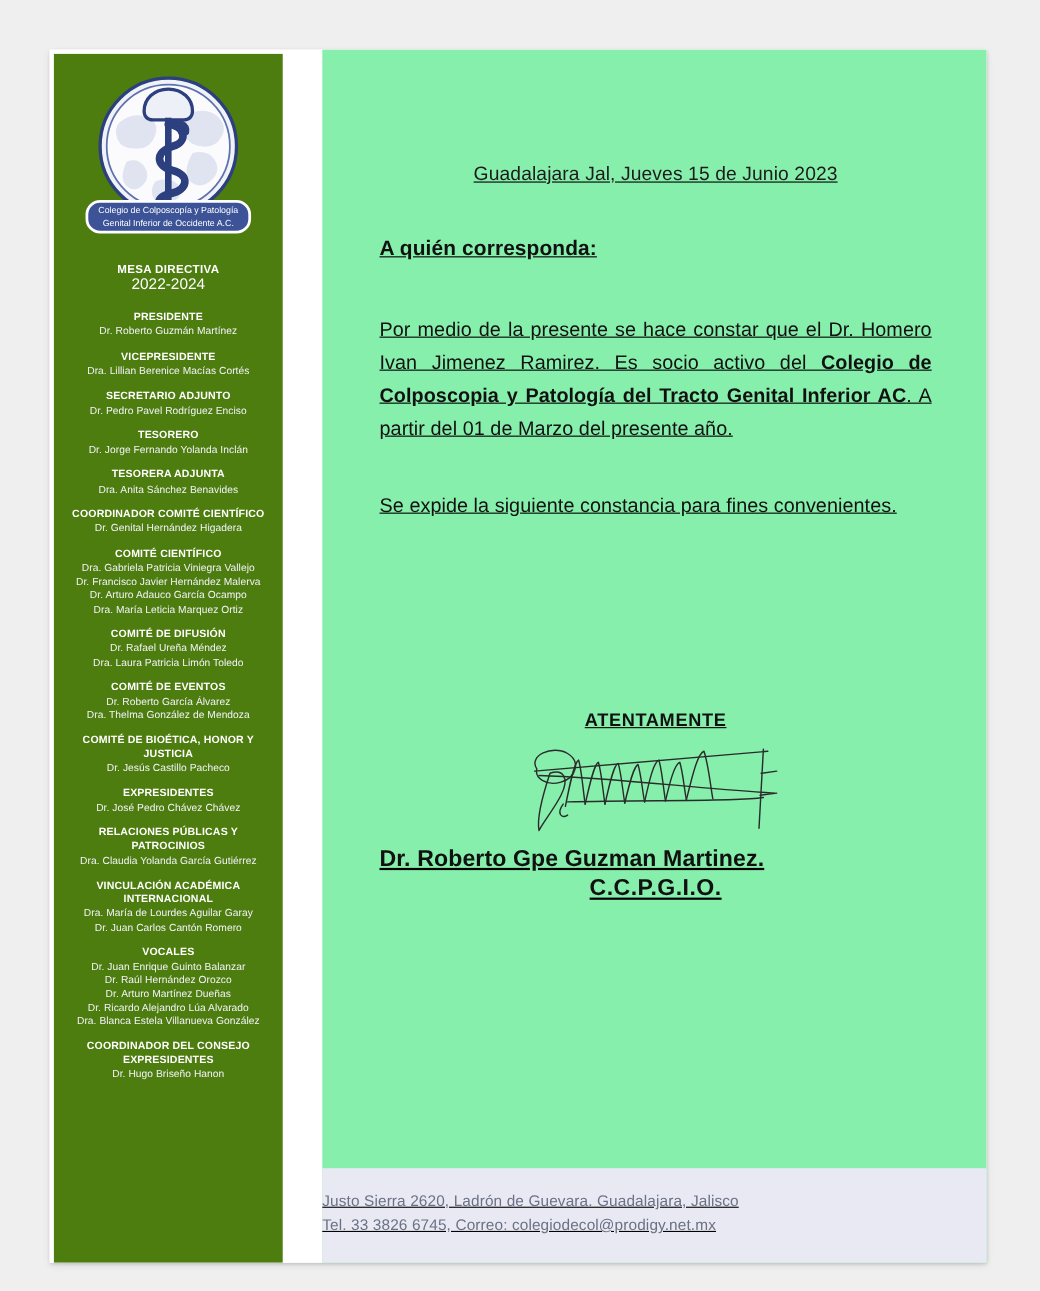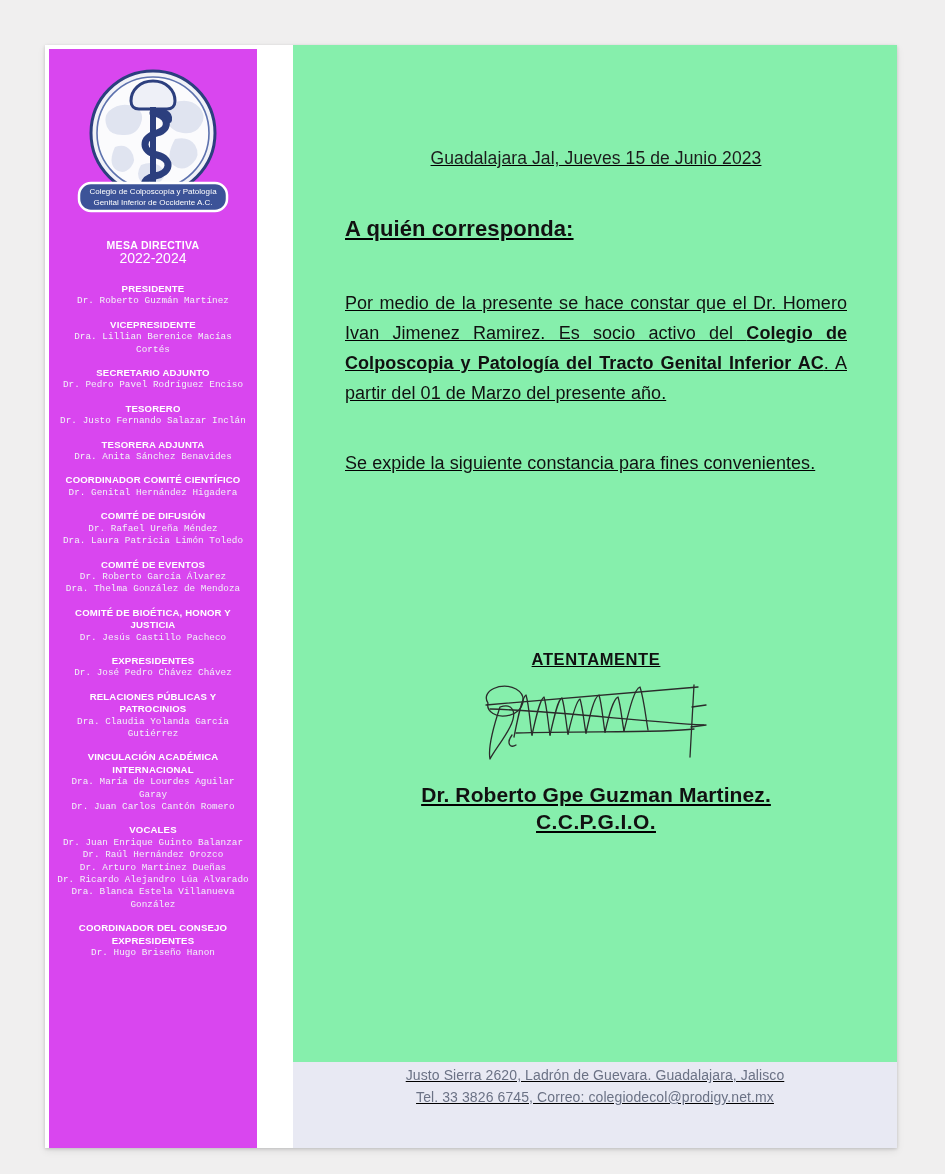--- a/index.html
+++ b/index.html
@@ -28,21 +28,21 @@
   
   #sidebar-wrap {
     width: 248px;
     flex: 0 0 248px;
     background: #ffffff;
     padding: 4px 0 0 4px;
     box-sizing: border-box;
     position: relative;
   }
   #sidebar {
-    background: #d946ef;
+    background: #4d7c0f;
     width: 208px;
     height: 1099px;
     box-sizing: border-box;
     padding: 12px 6px 0 6px;
     color: #ffffff;
     text-align: center;
     overflow: hidden;
   }
 
   
@@ -76,21 +76,20 @@
     letter-spacing: 0.15px;
     padding: 0 2px;
   }
   .role-name {
     font-size: 9.3px;
     font-weight: normal;
     line-height: 12.4px;
     letter-spacing: 0.05px;
     padding: 0 2px;
     color: #f2f3f8;
-    font-family: Liberation Mono, monospace;
   }
 
   
   #main {
     flex: 1 1 auto;
     display: flex;
     flex-direction: column;
     background: #86efac;
     position: relative;
     text-decoration: underline;
@@ -104,21 +103,21 @@
 
   .date-line {
     text-align: center;
     font-size: 17.5px;
     color: #1c1c1c;
     margin-top: 103px;
     letter-spacing: 0.1px;
   }
 
   .salutation {
-    font-size: 22px;
+    font-size: 19px;
     font-weight: bold;
     color: #111111;
     margin-top: 47px;
     letter-spacing: 0.1px;
   }
 
   .para {
     font-size: 18px;
     color: #111111;
     text-align: justify;
@@ -139,43 +138,42 @@
   }
 
   .signature-wrap {
     text-align: center;
     margin-top: 8px;
     height: 92px;
   }
   .signature-wrap svg { display: block; margin: 0 auto; }
 
   .sign-name {
-    text-align: center;
+    text-align: left;
     font-size: 21px;
     font-weight: bold;
     color: #111111;
     line-height: 27px;
-    margin-top: 12px;
+    margin-top: 2px;
     letter-spacing: 0.1px;
   }
   .sign-sub {
     text-align: center;
     font-size: 21px;
     font-weight: bold;
     color: #111111;
     line-height: 27px;
     letter-spacing: 0.4px;
   }
 
   
   #footer {
     flex: 0 0 86px;
     background: #e8e9f3;
-    text-align: center;
-    padding-top: 2px;
+    padding-top: 18px;
     box-sizing: border-box;
   }
   .footer-line {
     font-size: 14px;
     color: #6b7285;
     line-height: 22px;
     letter-spacing: 0.1px;
   }
 </style>
 </head>
@@ -224,29 +222,36 @@
           <div class="role-group">
             <div class="role-title">VICEPRESIDENTE</div>
             <div class="role-name">Dra. Lillian Berenice Macías Cortés</div>
           </div>
           <div class="role-group">
             <div class="role-title">SECRETARIO ADJUNTO</div>
             <div class="role-name">Dr. Pedro Pavel Rodríguez Enciso</div>
           </div>
           <div class="role-group">
             <div class="role-title">TESORERO</div>
-            <div class="role-name">Dr. Justo Fernando Salazar Inclán</div>
+            <div class="role-name">Dr. Jorge Fernando Yolanda Inclán</div>
           </div>
           <div class="role-group">
             <div class="role-title">TESORERA ADJUNTA</div>
             <div class="role-name">Dra. Anita Sánchez Benavides</div>
           </div>
           <div class="role-group">
             <div class="role-title">COORDINADOR COMITÉ CIENTÍFICO</div>
             <div class="role-name">Dr. Genital Hernández Higadera</div>
+          </div>
+          <div class="role-group">
+            <div class="role-title">COMITÉ CIENTÍFICO</div>
+            <div class="role-name">Dra. Gabriela Patricia Viniegra Vallejo</div>
+            <div class="role-name">Dr. Francisco Javier Hernández Malerva</div>
+            <div class="role-name">Dr. Arturo Adauco García Ocampo</div>
+            <div class="role-name">Dra. María Leticia Marquez Ortiz</div>
           </div>
           <div class="role-group">
             <div class="role-title">COMITÉ DE DIFUSIÓN</div>
             <div class="role-name">Dr. Rafael Ureña Méndez</div>
             <div class="role-name">Dra. Laura Patricia Limón Toledo</div>
           </div>
           <div class="role-group">
             <div class="role-title">COMITÉ DE EVENTOS</div>
             <div class="role-name">Dr. Roberto García Álvarez</div>
             <div class="role-name">Dra. Thelma González de Mendoza</div>

